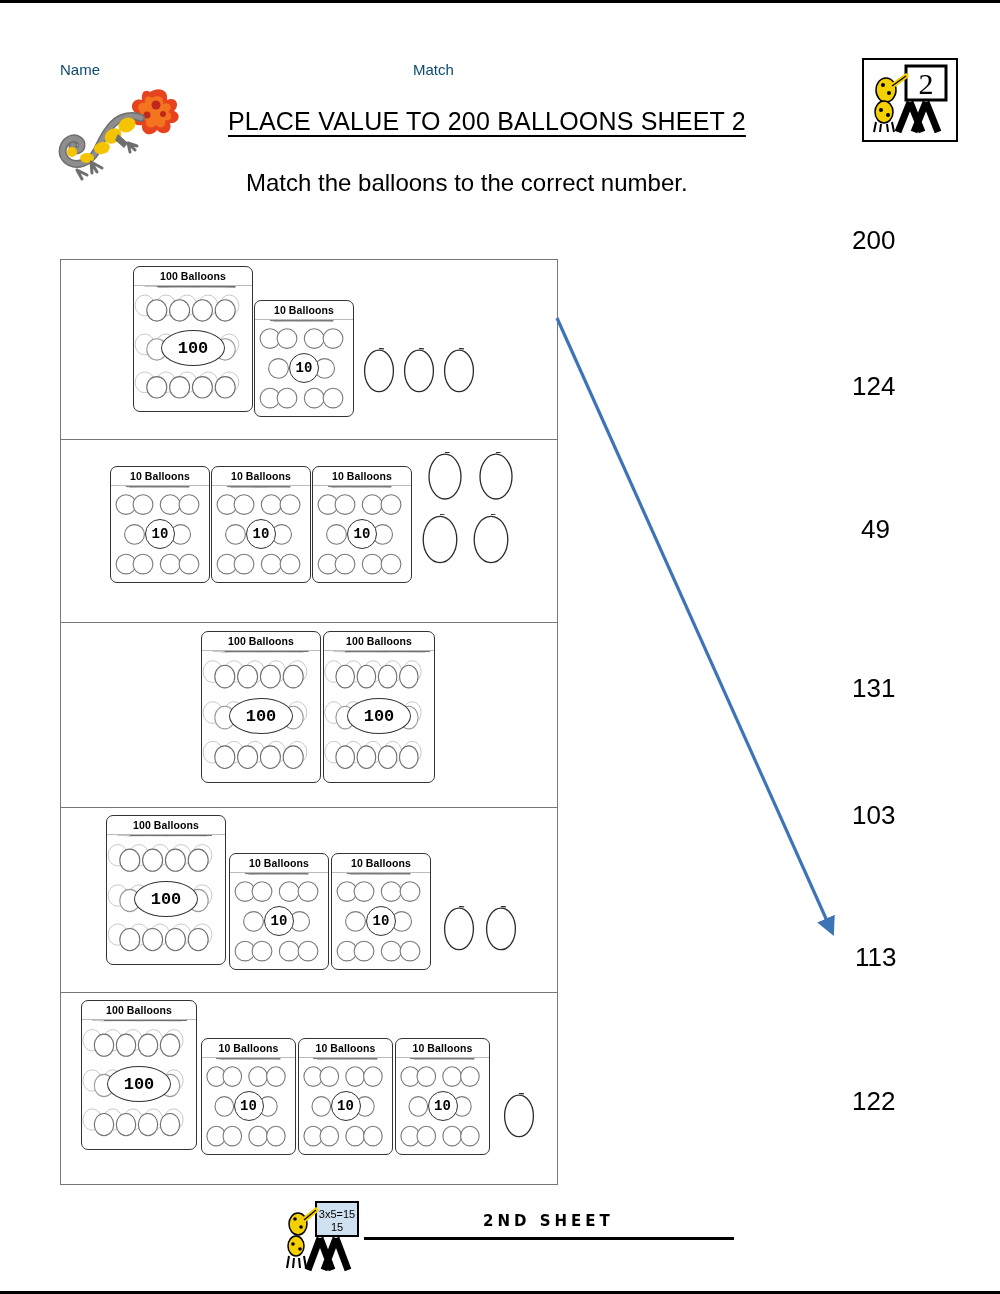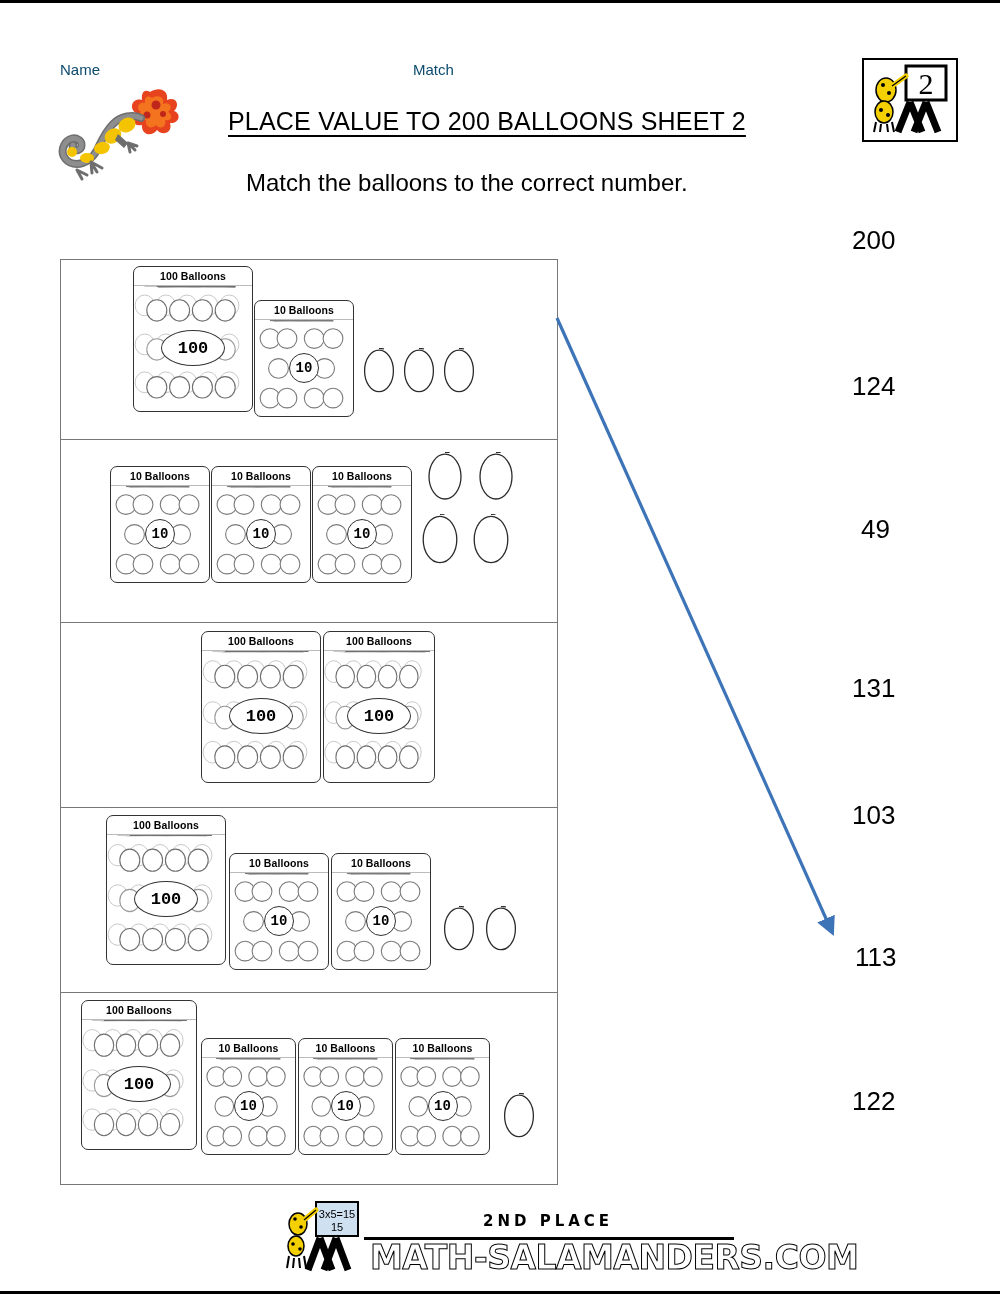--- a/index.html
+++ b/index.html
@@ -990,16 +990,15 @@
     <ellipse cx="20" cy="26" rx="9" ry="11" fill="#f5d000" stroke="#000" stroke-width="1.5"></ellipse>
     <ellipse cx="18" cy="48" rx="8" ry="10" fill="#f5d000" stroke="#000" stroke-width="1.5"></ellipse>
     <path d="M26 22 L38 12" stroke="#f5d000" stroke-width="5" stroke-linecap="round"></path>
     <path d="M26 22 L38 12" stroke="#000" stroke-width="1.2" fill="none"></path>
     <circle cx="17" cy="21" r="1.8" fill="#000"></circle>
       <circle cx="23" cy="29" r="1.8" fill="#000"></circle>
     <circle cx="15" cy="46" r="1.8" fill="#000"></circle>
       <circle cx="22" cy="51" r="1.8" fill="#000"></circle>
     <path d="M11 58 L9 70 M16 60 L15 70 M21 60 L22 70 M26 58 L28 70" stroke="#000" stroke-width="2"></path>
   </svg>
-  <div id="footer-grade">2ND PLACE</div>
+  <div id="footer-grade">2ND SHEET</div>
   <div id="footer-rule"></div>
-  <div id="footer-site">MATH-SALAMANDERS.COM</div>
 </div>
 
 </body></html>

